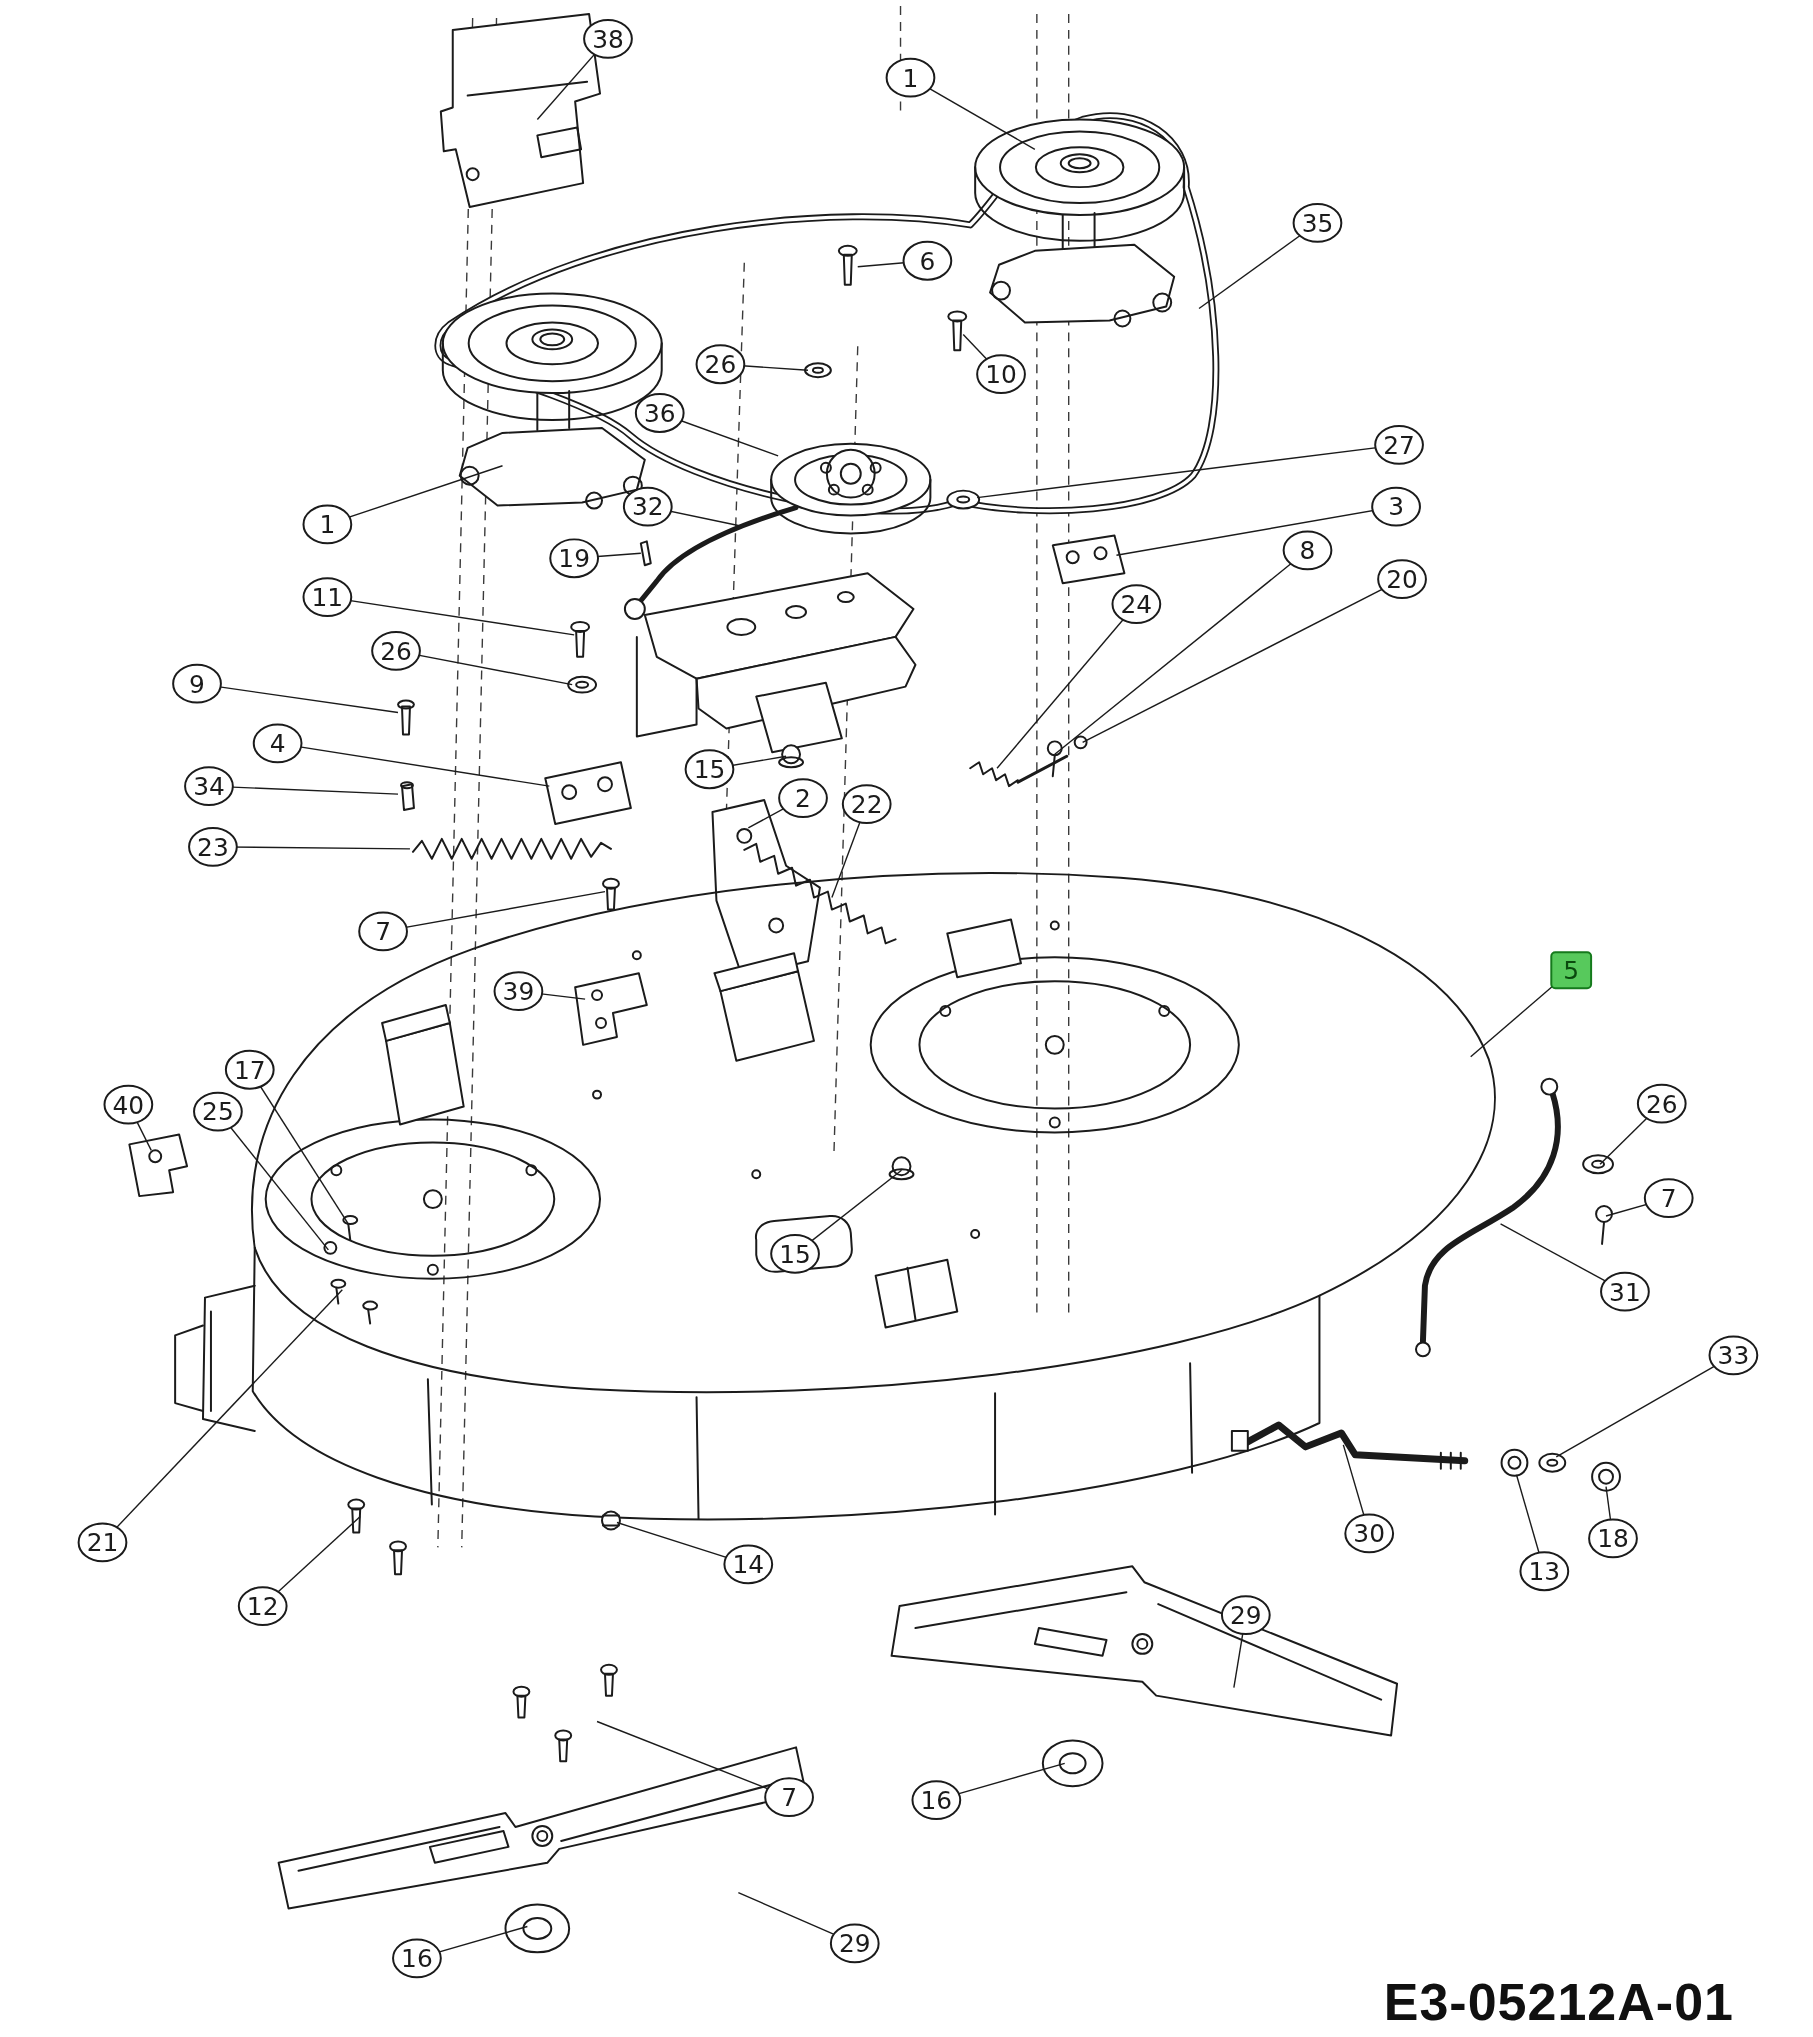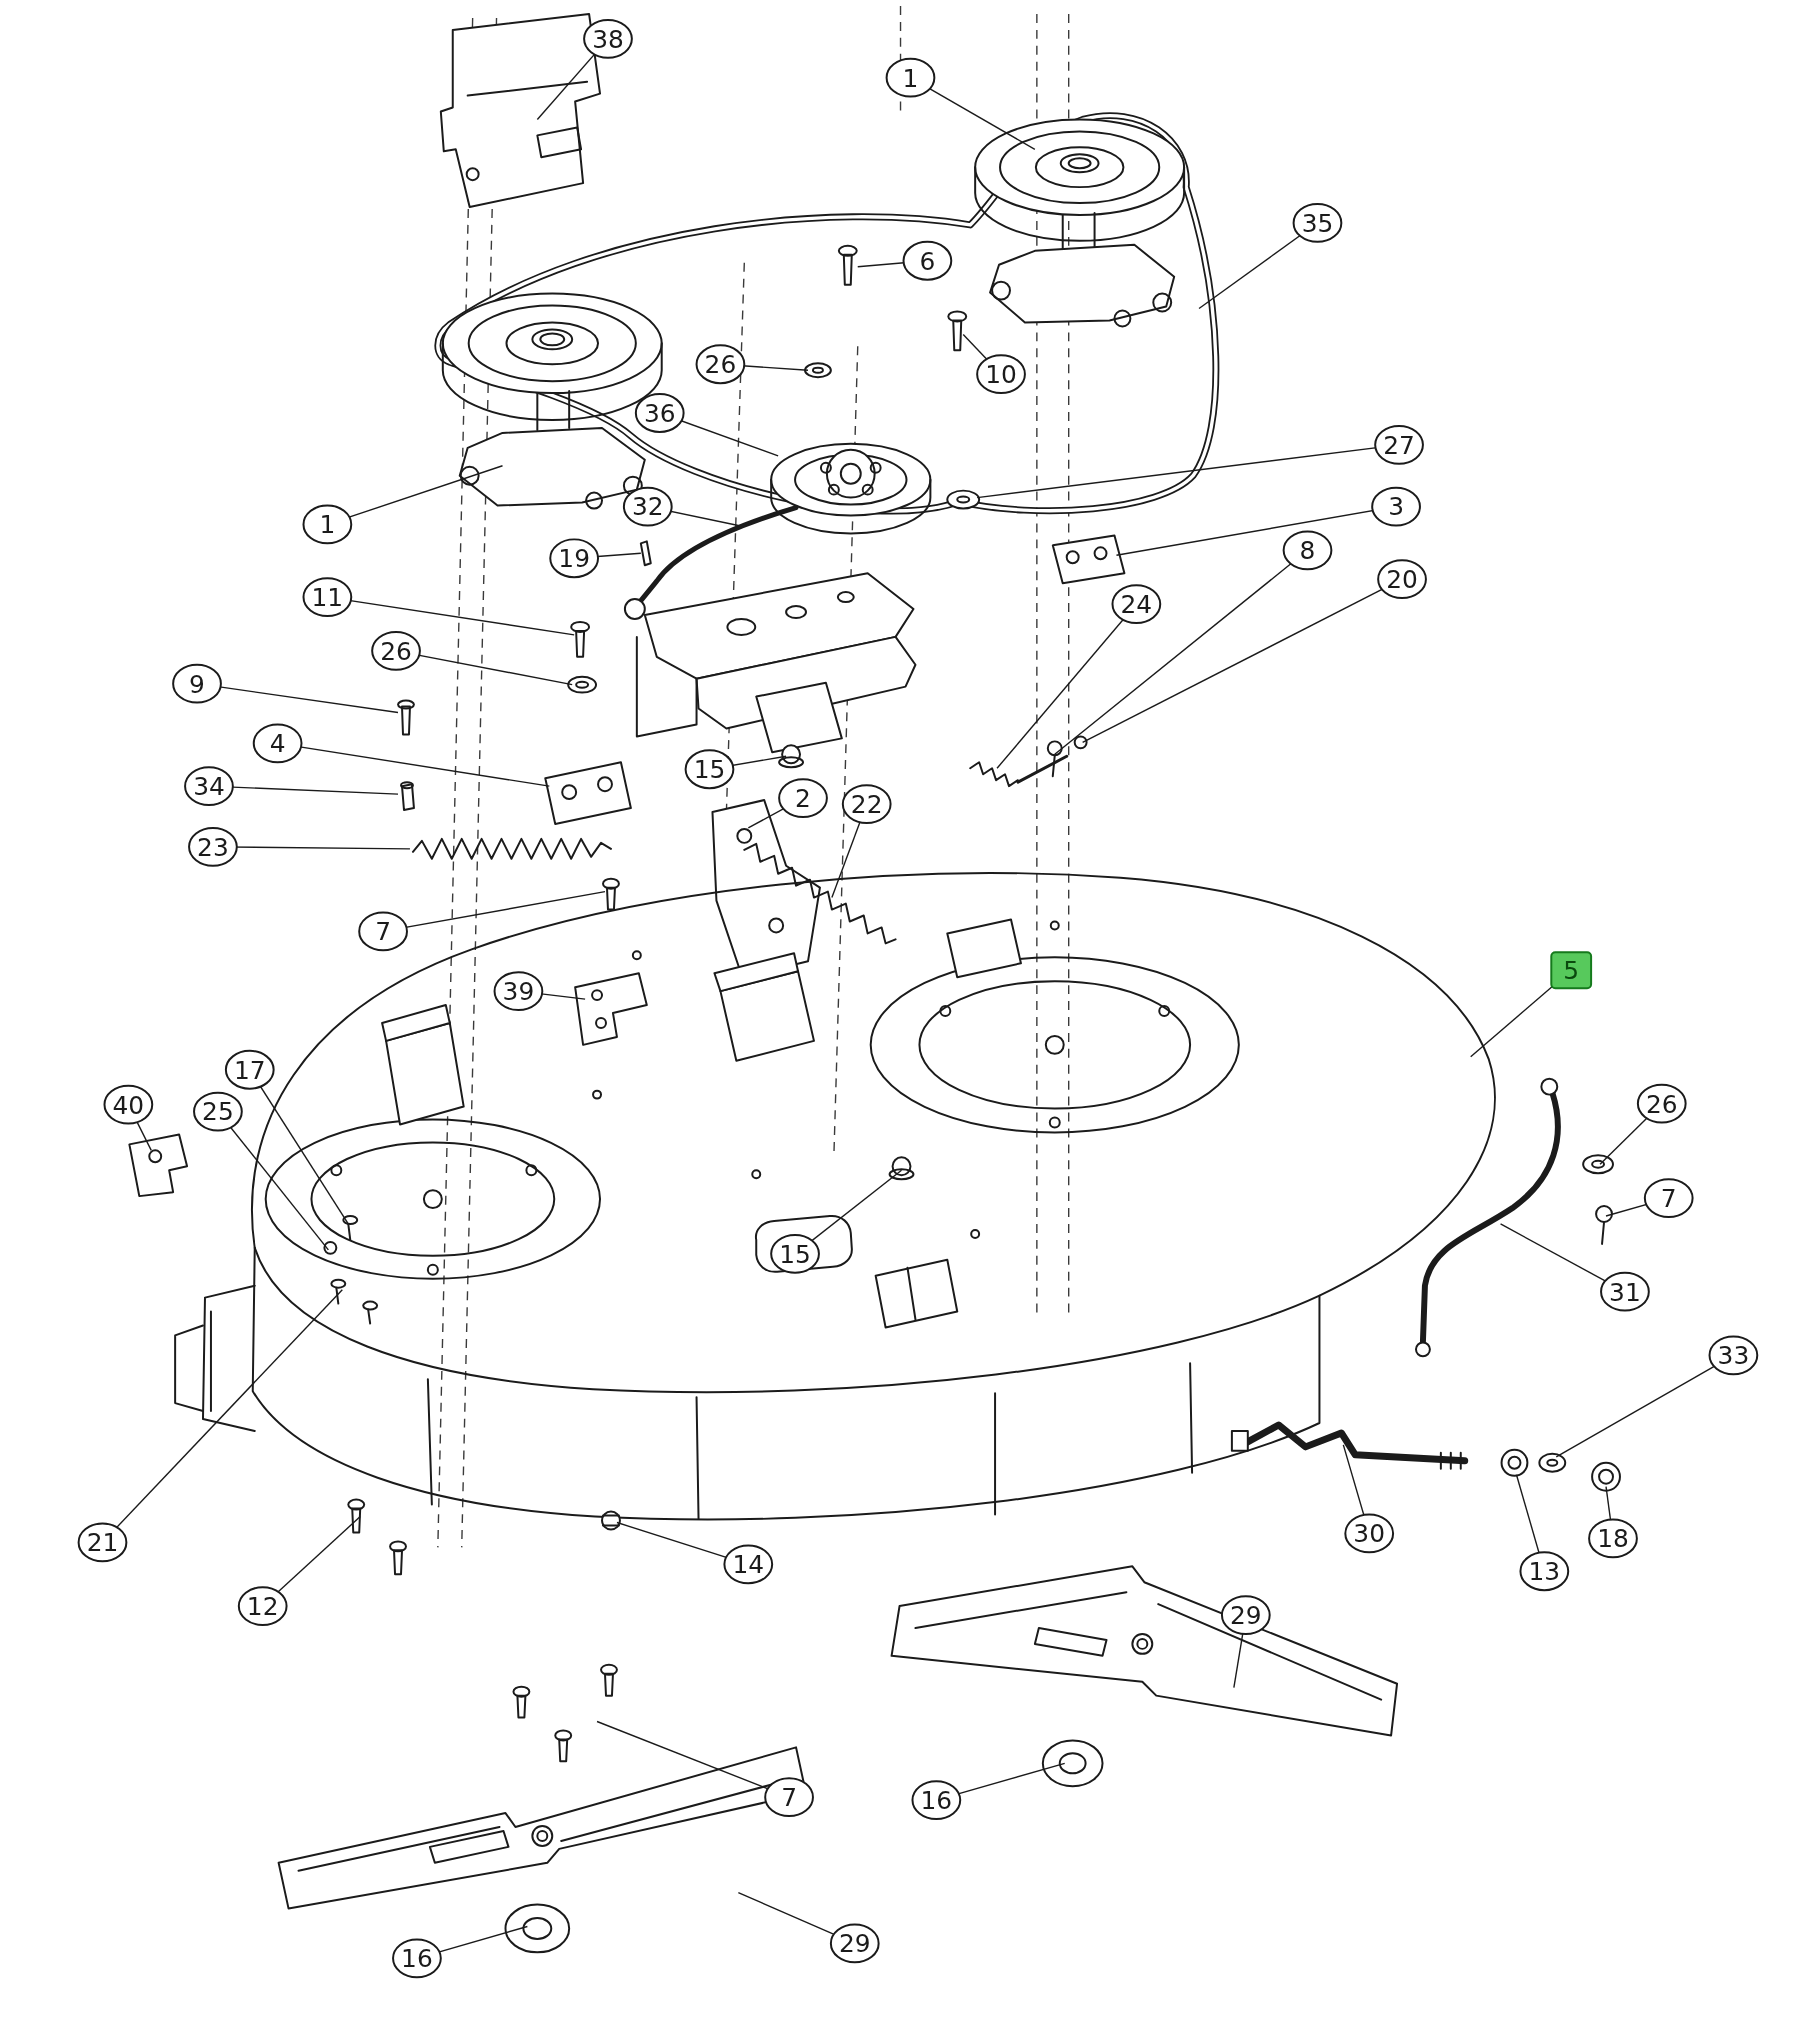--- a/index.html
+++ b/index.html
@@ -488,14 +488,15 @@
           <text x="859" y="1962" class="callout-text" fill="#1b1b1b">29</text>
         </g>
         <g>
           <line x1="419" y1="1968" x2="530" y2="1936" class="leader"></line>
           <ellipse cx="419" cy="1968" rx="24" ry="19" fill="#ffffff" stroke="#1b1b1b" stroke-width="2"></ellipse>
           <text x="419" y="1977" class="callout-text" fill="#1b1b1b">16</text>
         </g>
       </g>
 </svg>
 
+<div class="diagram-code">E3-05212A-01</div>
 </div>
 
 
 </body></html>

